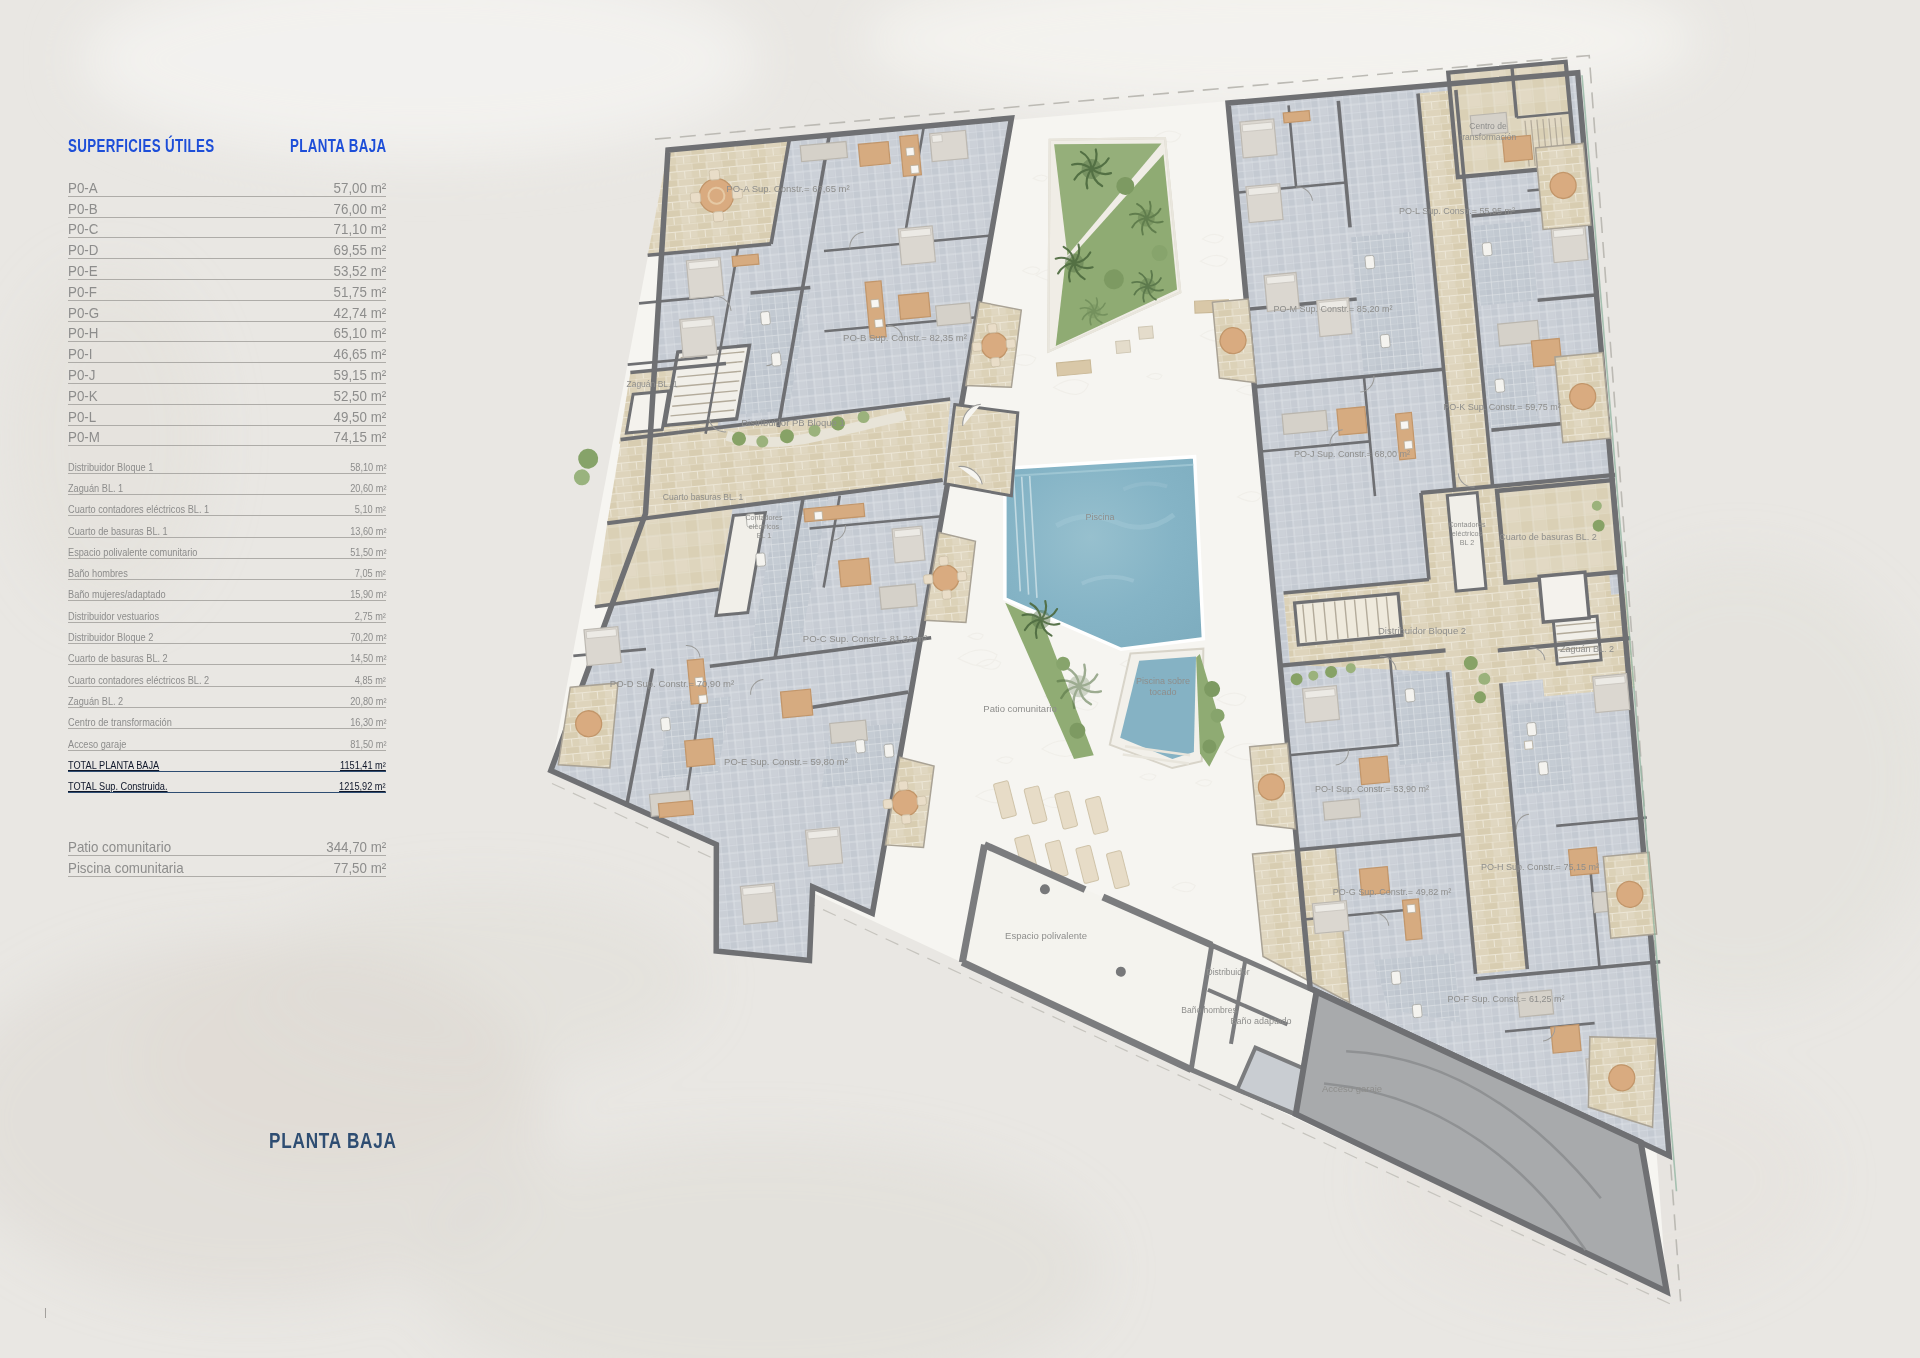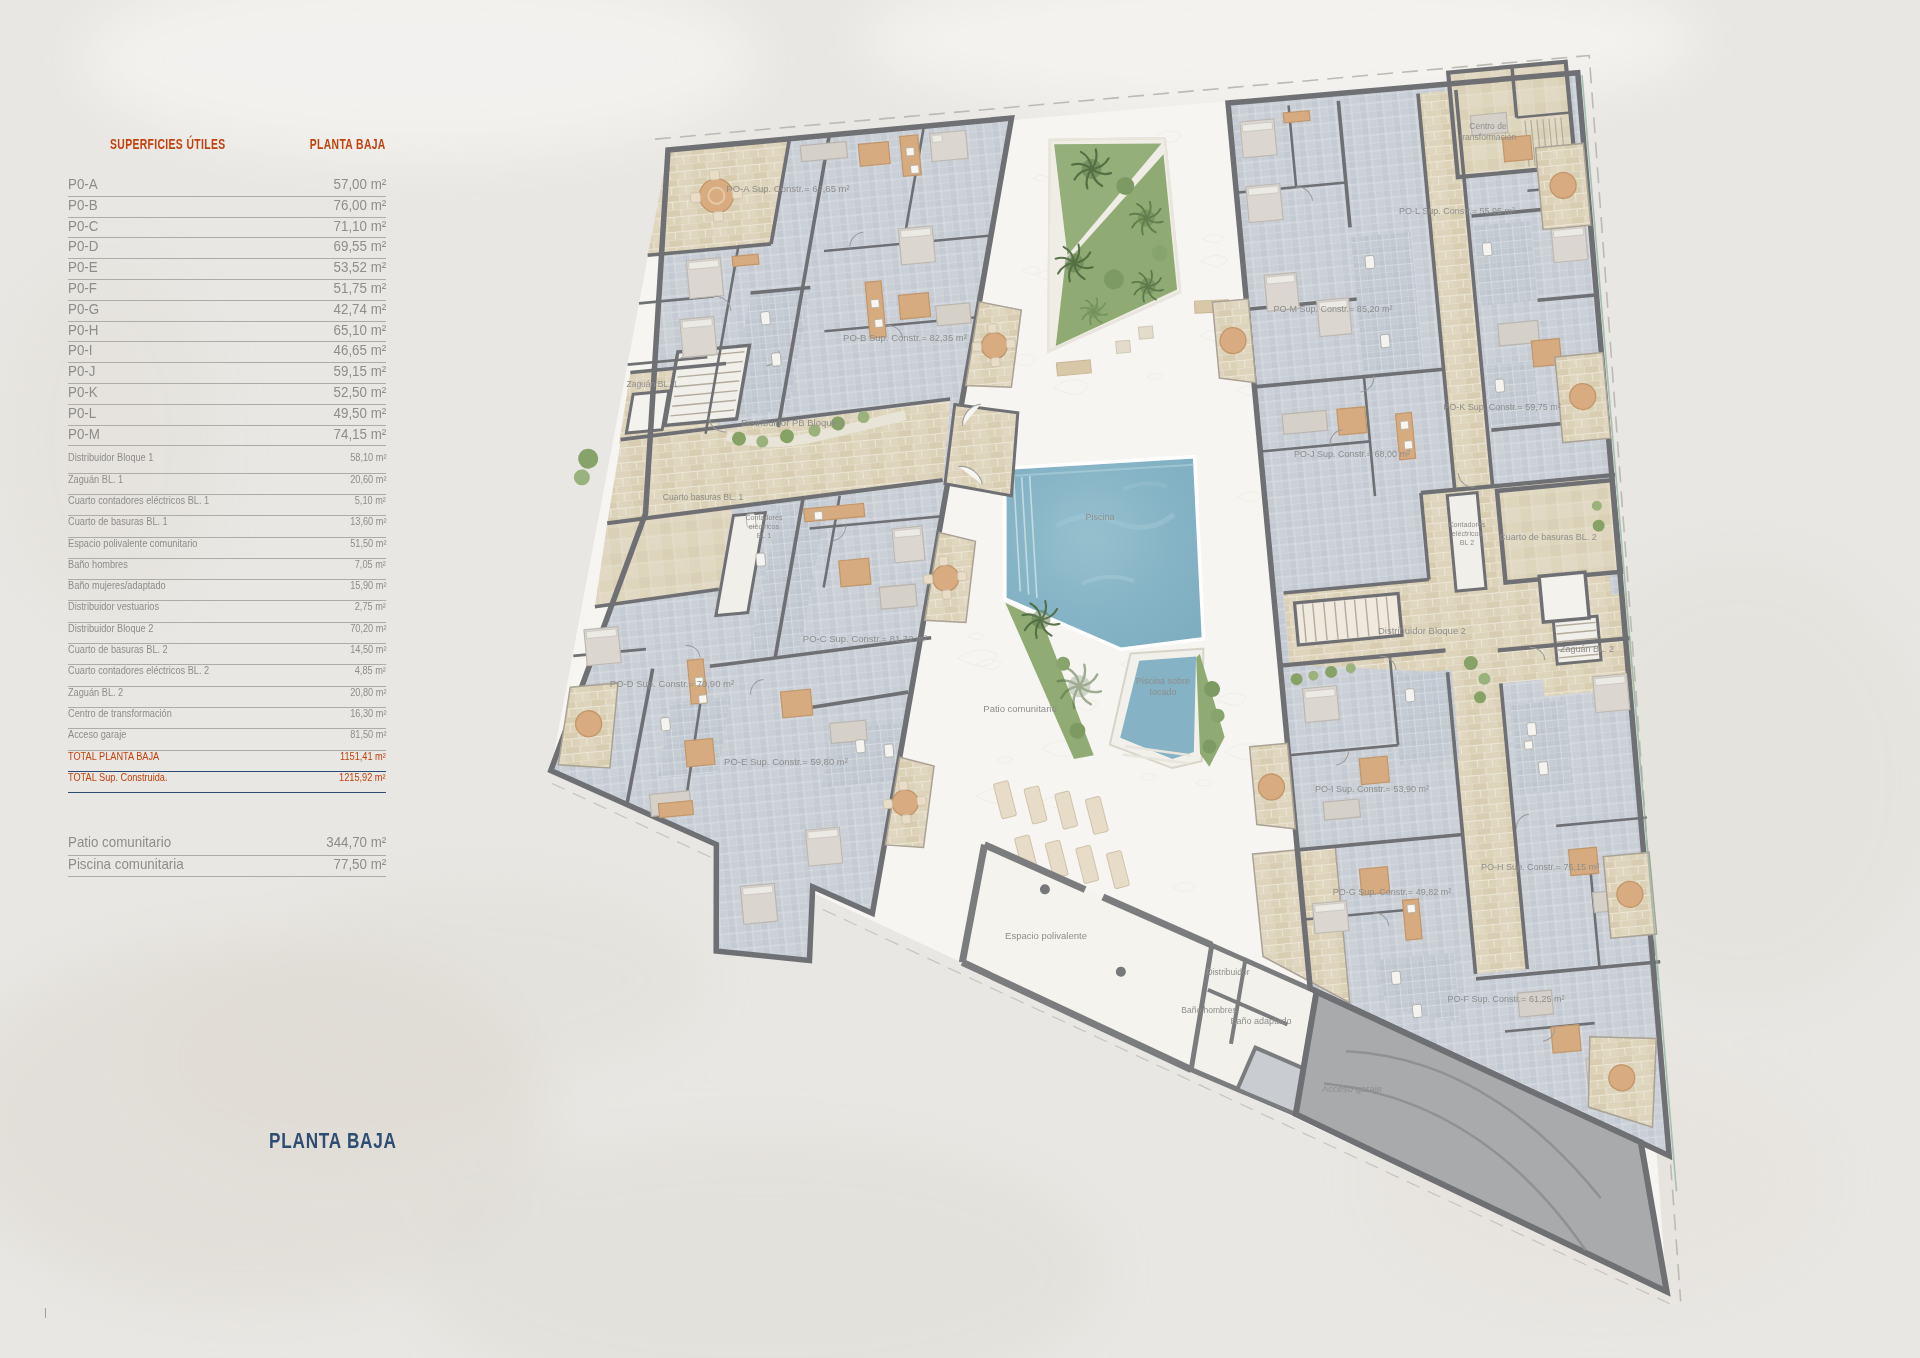--- a/index.html
+++ b/index.html
@@ -1,26 +1,26 @@
 <!DOCTYPE html>
 <html><head>
 <meta charset="utf-8">
 <style>
 html,body{margin:0;padding:0;width:1920px;height:1358px;overflow:hidden;background:#e9e7e3;font-family:"Liberation Sans",sans-serif;}
 #page{position:relative;width:1920px;height:1358px;}
 #tbl{position:absolute;left:68px;top:133px;width:318px;}
-.hdr{position:relative;color:#c2410c;font-weight:bold;font-size:14px;height:26px;margin-left:42px;}
+.hdr{position:relative;color:#1d4ed8;font-weight:bold;font-size:18px;height:26px;}
 .h1{position:absolute;left:0;top:3px;transform:scaleX(0.74);transform-origin:left center;white-space:nowrap;letter-spacing:0.5px;}
 .h2{position:absolute;right:0;top:3px;transform:scaleX(0.74);transform-origin:right center;white-space:nowrap;letter-spacing:0.5px;}
-.row{display:flex;justify-content:space-between;align-items:flex-start;color:#8d8d8c;font-size:14.5px;border-bottom:1px solid #aeaca8;height:20.8px;box-sizing:border-box;white-space:nowrap;padding-bottom:16px;}
+.row{display:flex;justify-content:space-between;align-items:flex-end;color:#8d8d8c;font-size:14.5px;border-bottom:1px solid #aeaca8;height:20.8px;box-sizing:border-box;white-space:nowrap;padding-bottom:0;}
 .row .l{display:inline-block;transform:scaleX(0.92);transform-origin:left bottom;}
 .row .v{display:inline-block;transform:scaleX(0.92);transform-origin:right bottom;}
 .row.r2{height:21.3px;font-size:10px;}
 .row.r4{height:21.5px;font-size:14.5px;}
-.row.blue{color:#c2410c;border-bottom:1.6px solid #2e4d72;}
+.row.blue{color:#0f172a;border-bottom:1.6px solid #2e4d72;text-decoration:underline;}
 #title{position:absolute;left:269px;top:1128px;color:#2e4d72;font-size:22px;font-weight:bold;}
 #title span{display:inline-block;transform:scaleX(0.78);transform-origin:left center;letter-spacing:1px;white-space:nowrap;}
 svg text{font-family:"Liberation Sans",sans-serif;}
 </style>
 </head>
 <body>
 <div id="page">
 
 <svg id="plan" width="1920" height="1358" viewBox="0 0 1920 1358" style="position:absolute;left:0;top:0">
 <defs>

